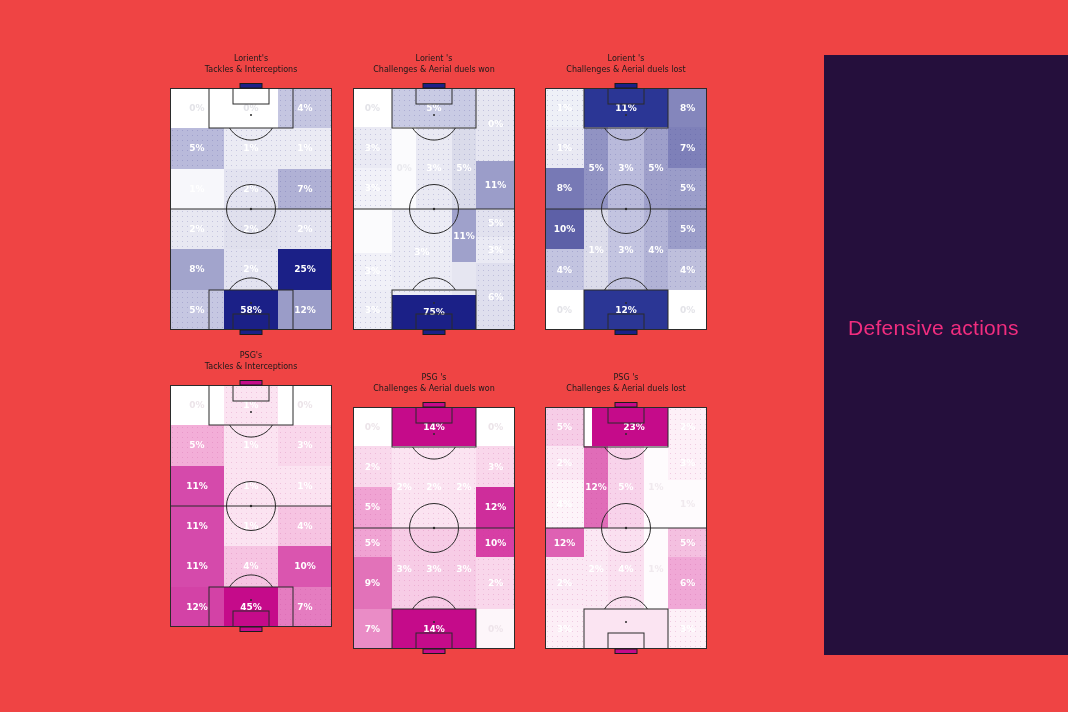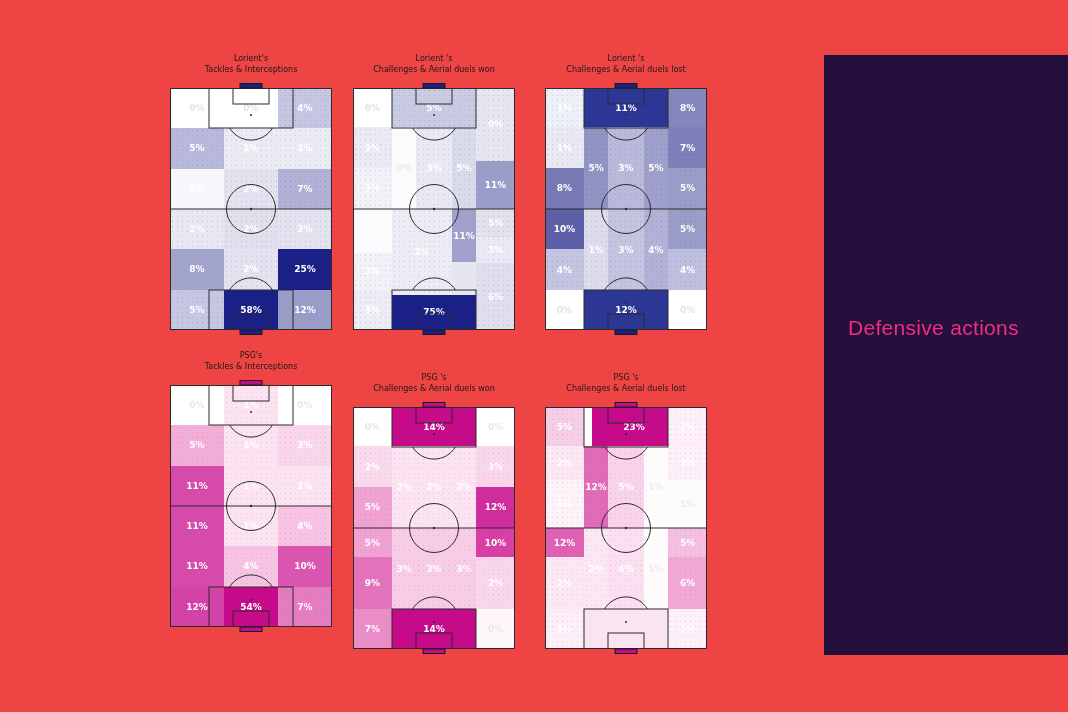--- a/index.html
+++ b/index.html
@@ -328,21 +328,21 @@
         <div class="zone d" style="left: 33.3%; top: 66.7%; width: 33.3%; height: 16.6%; background: rgb(246, 196, 226); color: rgb(255, 255, 255);">
           <span>4%</span>
         </div>
         <div class="zone" style="left: 66.6%; top: 66.7%; width: 33.4%; height: 16.6%; background: rgb(218, 85, 175); color: rgb(255, 255, 255);">
           <span>10%</span>
         </div>
         <div class="zone" style="left: 0%; top: 83.3%; width: 33.3%; height: 16.7%; background: rgb(211, 66, 166); color: rgb(255, 255, 255);">
           <span>12%</span>
         </div>
         <div class="zone" style="left: 33.3%; top: 83.3%; width: 33.3%; height: 16.7%; background: rgb(197, 11, 138); color: rgb(255, 255, 255);">
-          <span>54%</span>
+          <span>45%</span>
         </div>
         <div class="zone d" style="left: 66.6%; top: 83.3%; width: 33.4%; height: 16.7%; background: rgb(229, 124, 192); color: rgb(255, 255, 255);">
           <span>7%</span>
         </div>
 <svg class="lines" viewBox="0 0 162 242">
   <g fill="none" stroke="#2b2b2b" stroke-width="1">
     <rect x="0.5" y="0.5" width="161" height="241"></rect>
     <line x1="0.5" y1="121" x2="161.5" y2="121"></line>
     <circle cx="81" cy="121" r="24.5"></circle>
     <rect x="39" y="0.5" width="84" height="39.5"></rect>

